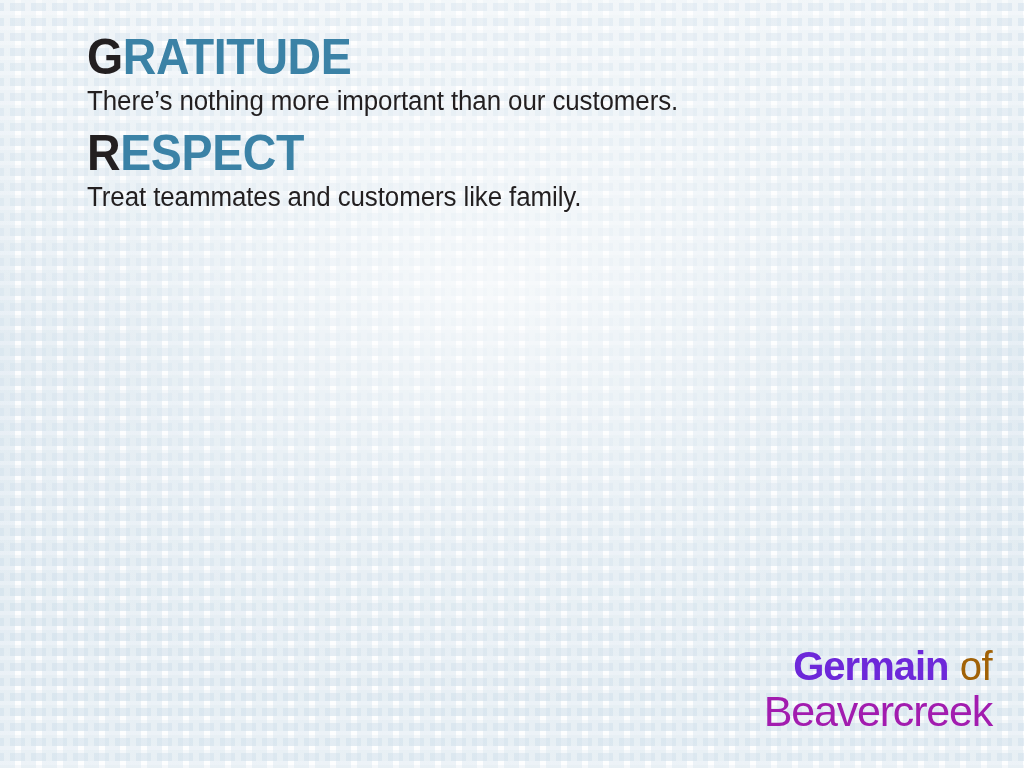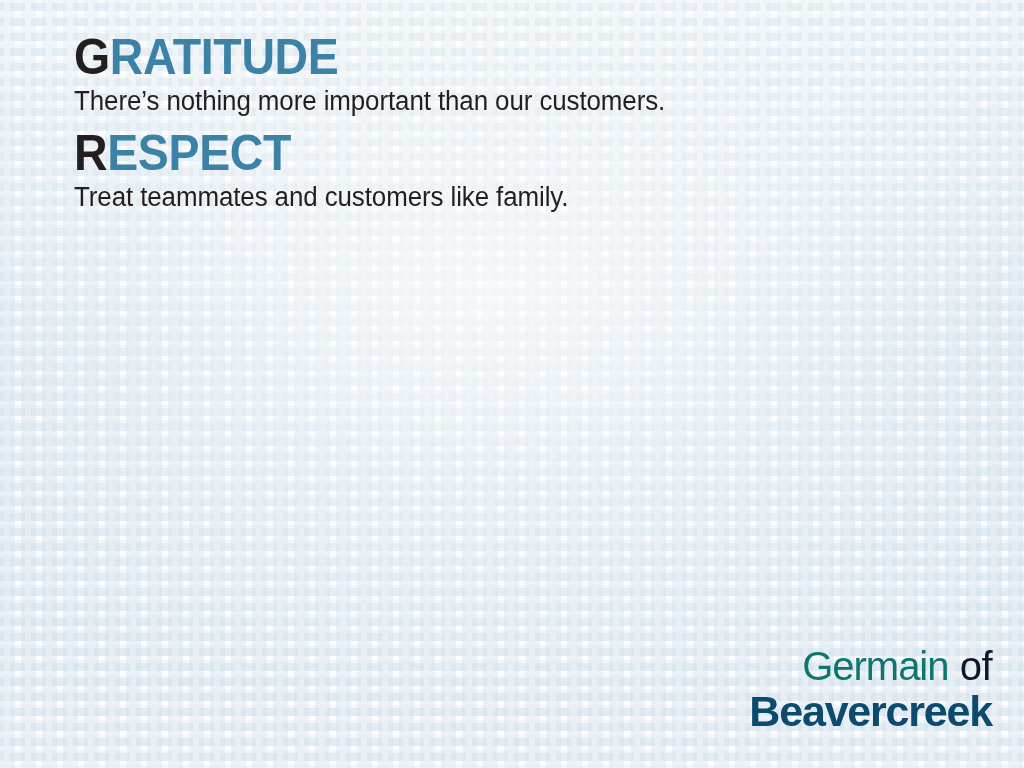--- a/index.html
+++ b/index.html
@@ -68,21 +68,21 @@
 
   #values-list {
     position: absolute;
     left: 74px;
     top: 32px;
     width: 900px;
     z-index: 3;
   }
 
   .value-block {
-    margin: 0 0 11px 0;
+    margin: 0 0 11px 13px;
   }
 
   .value-heading {
     margin: 0;
     font-family: "Liberation Sans Narrow", "Liberation Sans", sans-serif;
     font-weight: bold;
     font-size: 50px;
     line-height: 50px;
     letter-spacing: -0.4px;
     white-space: nowrap;
@@ -119,36 +119,36 @@
     line-height: 1;
   }
   #logo-line1 {
     font-family: "Liberation Sans", sans-serif;
     font-size: 40px;
     line-height: 44px;
     color: #000000;
     white-space: nowrap;
   }
   #logo-brand {
-    font-weight: normal;
+    font-weight: bold;
     letter-spacing: -1px;
-    color: #0f766e;
+    color: #6d28d9;
   }
   #logo-of {
     font-weight: normal;
     letter-spacing: -0.5px;
-    color: #0f172a;
+    color: #a16207;
   }
   #logo-line2 {
     font-family: "Liberation Sans", sans-serif;
-    font-weight: bold;
+    font-weight: normal;
     font-size: 43px;
     line-height: 46px;
     letter-spacing: -1.2px;
-    color: #0c4a6e;
+    color: #a21caf;
     white-space: nowrap;
   }
 </style>
 </head>
 <body>
 
 <div id="poster">
 
   <div id="bg-pattern"></div>
   <div id="bg-pattern-offset"></div>

